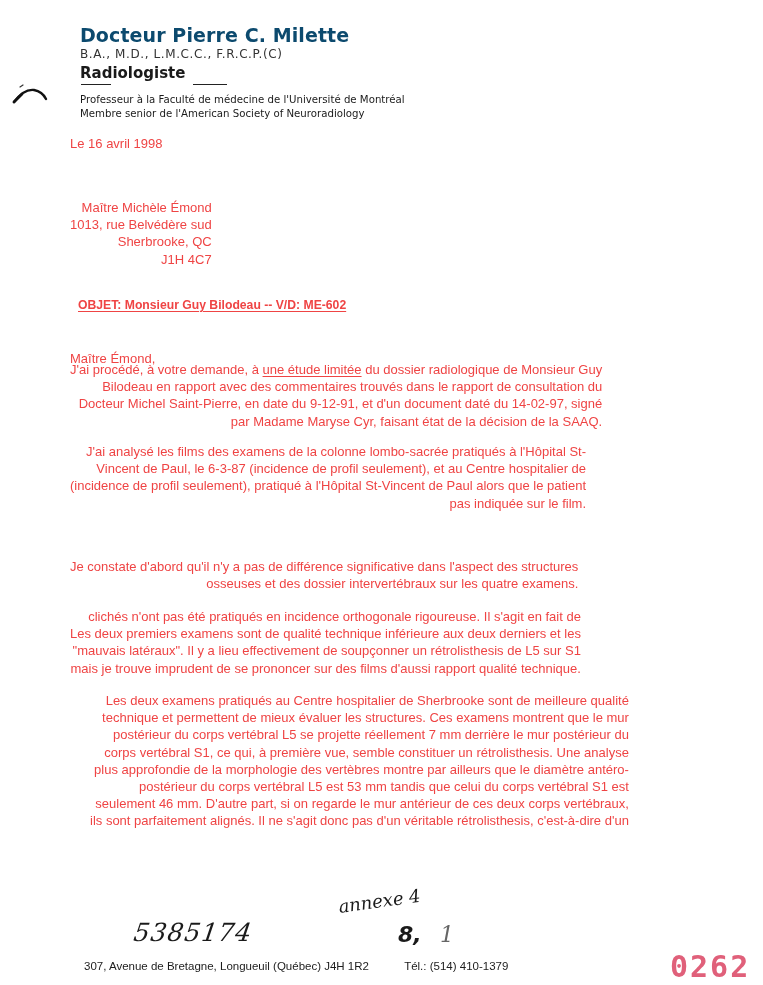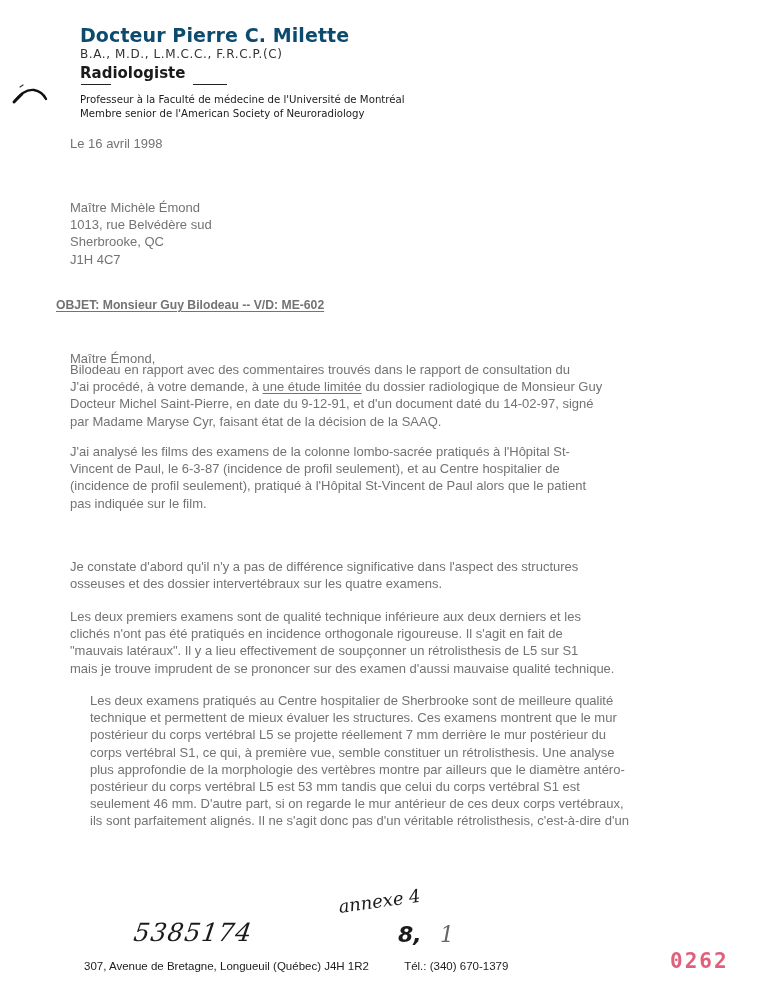--- a/index.html
+++ b/index.html
@@ -33,25 +33,25 @@
     .lh-line {
       left: 80px; font-family: "DejaVu Sans", sans-serif;
       font-size: 10.2px; color: #1a1a1a; white-space: nowrap;
     }
     .lh-line.l1 { top: 94px; }
     .lh-line.l2 { top: 108px; }
 
     .mark { left: 10px; top: 84px; }
 
     
-    .txt { font-size: 13px; line-height: 17.2px; color: #737373; white-space: nowrap; }
+    .txt { font-size: 13px; line-height: 17.2px; color: #ef4444; white-space: nowrap; text-align: right; }
     .date { left: 70px; top: 135px; }
     .addr { left: 70px; top: 199px; }
     .subject {
-      left: 56px; top: 297px; font-weight: bold; font-size: 12.2px;
+      left: 78px; top: 297px; font-weight: bold; font-size: 12.2px;
       text-decoration: underline; text-underline-offset: 2px;
     }
     .salutation { left: 70px; top: 350px; }
     .para { left: 70px; }
     .para .ln { display: block; }
     .u { text-decoration: underline; text-underline-offset: 2px; }
 
     .p1 { top: 361px; }
     .p2 { top: 443px; }
     .p3 { top: 558px; }
@@ -68,21 +68,21 @@
     .hand-81b { left: 440px; top: 922px; font-size: 22px; color: #666; }
 
     
     .footer {
       left: 84px; top: 960px; font-size: 11.5px; color: #1c1c1c; white-space: nowrap;
     }
     .footer .tel { margin-left: 32px; }
 
     .stamp {
       left: 670px; top: 949px; font-family: "DejaVu Sans Mono", monospace;
-      font-weight: bold; font-size: 21px; letter-spacing: 2px;
+      font-weight: bold; font-size: 30px; letter-spacing: 2px;
     }
   </style>
 </head>
 <body>
 
 <div class="abs lh-name">Docteur Pierre C. Milette</div>
 <div class="abs lh-creds">B.A., M.D., L.M.C.C., F.R.C.P.(C)</div>
 <div class="abs lh-title">Radiologiste</div>
 <div class="abs lh-rule r1"></div>
 <div class="abs lh-rule r2"></div>
@@ -102,59 +102,59 @@
   <span class="ln" style="display:block">1013, rue Belvédère sud</span>
   <span class="ln" style="display:block">Sherbrooke, QC</span>
   <span class="ln" style="display:block">J1H 4C7</span>
 </div>
 
 <div class="abs txt subject">OBJET:  Monsieur Guy Bilodeau -- V/D:  ME-602</div>
 
 <div class="abs txt salutation">Maître Émond,</div>
 
 <div class="abs txt para p1">
+  <span class="ln"><span>J'ai procédé, à votre demande, à </span><span class="u">une étude limitée</span><span> du dossier radiologique de Monsieur Guy</span></span>
   <span class="ln">Bilodeau en rapport avec des commentaires trouvés dans le rapport de consultation du</span>
-  <span class="ln"><span>J'ai procédé, à votre demande, à </span><span class="u">une étude limitée</span><span> du dossier radiologique de Monsieur Guy</span></span>
   <span class="ln">Docteur Michel Saint-Pierre, en date du 9-12-91, et d'un document daté du 14-02-97, signé</span>
   <span class="ln">par Madame Maryse Cyr, faisant état de la décision de la SAAQ.</span>
 </div>
 
 <div class="abs txt para p2">
   <span class="ln">J'ai analysé les films des examens de la  colonne lombo-sacrée pratiqués à l'Hôpital St-</span>
   <span class="ln">Vincent de Paul, le 6-3-87 (incidence de profil seulement), et au Centre hospitalier de</span>
   <span class="ln">(incidence de profil seulement), pratiqué à l'Hôpital St-Vincent de Paul alors que le patient</span>
   <span class="ln">pas indiquée sur le film.</span>
 </div>
 
 <div class="abs txt para p3">
   <span class="ln">Je constate d'abord qu'il n'y a pas de différence significative dans l'aspect des structures</span>
   <span class="ln">osseuses et des dossier intervertébraux sur les quatre examens.</span>
 </div>
 
 <div class="abs txt para p4">
+  <span class="ln">clichés n'ont pas été pratiqués en incidence orthogonale rigoureuse.  Il s'agit en fait de</span>
   <span class="ln">Les deux premiers examens sont de qualité technique inférieure aux deux derniers et les</span>
-  <span class="ln">clichés n'ont pas été pratiqués en incidence orthogonale rigoureuse.  Il s'agit en fait de</span>
   <span class="ln">"mauvais latéraux".  Il y a lieu effectivement de soupçonner un rétrolisthesis de L5 sur S1</span>
-  <span class="ln">mais je trouve imprudent de se prononcer sur des examen d'aussi mauvaise qualité technique.</span>
+  <span class="ln">mais je trouve imprudent de se prononcer sur des films d'aussi rapport qualité technique.</span>
 </div>
 
 <div class="abs txt para p5">
   <span class="ln">Les deux examens pratiqués au Centre hospitalier de Sherbrooke sont de meilleure qualité</span>
   <span class="ln">technique et permettent de mieux évaluer les structures.  Ces examens montrent que le mur</span>
   <span class="ln">postérieur du corps vertébral L5 se projette réellement 7 mm derrière le mur postérieur du</span>
   <span class="ln">corps vertébral S1, ce qui, à première vue, semble constituer un rétrolisthesis.  Une analyse</span>
   <span class="ln">plus approfondie de la morphologie des vertèbres montre par ailleurs que le diamètre antéro-</span>
   <span class="ln">postérieur du corps vertébral L5 est 53 mm tandis que celui du corps vertébral S1 est</span>
   <span class="ln">seulement 46 mm.  D'autre part, si on regarde le mur antérieur de ces deux corps vertébraux,</span>
   <span class="ln">ils sont parfaitement alignés.  Il ne s'agit donc pas d'un véritable rétrolisthesis, c'est-à-dire d'un</span>
 </div>
 
 <div class="abs hand hand-num">5385174</div>
 <div class="abs hand hand-annexe">annexe 4</div>
 <div class="abs hand hand-81">8,</div>
 <div class="abs hand hand-81b">1</div>
 
 <div class="abs footer">
   <span>307, Avenue de Bretagne, Longueuil (Québec) J4H 1R2</span>
-  <span class="tel">Tél.: (340) 670-1379</span>
+  <span class="tel">Tél.: (514) 410-1379</span>
 </div>
 
 <div class="abs stamp" style="color: rgb(224, 96, 122);">0262</div>
 
 </body></html>

